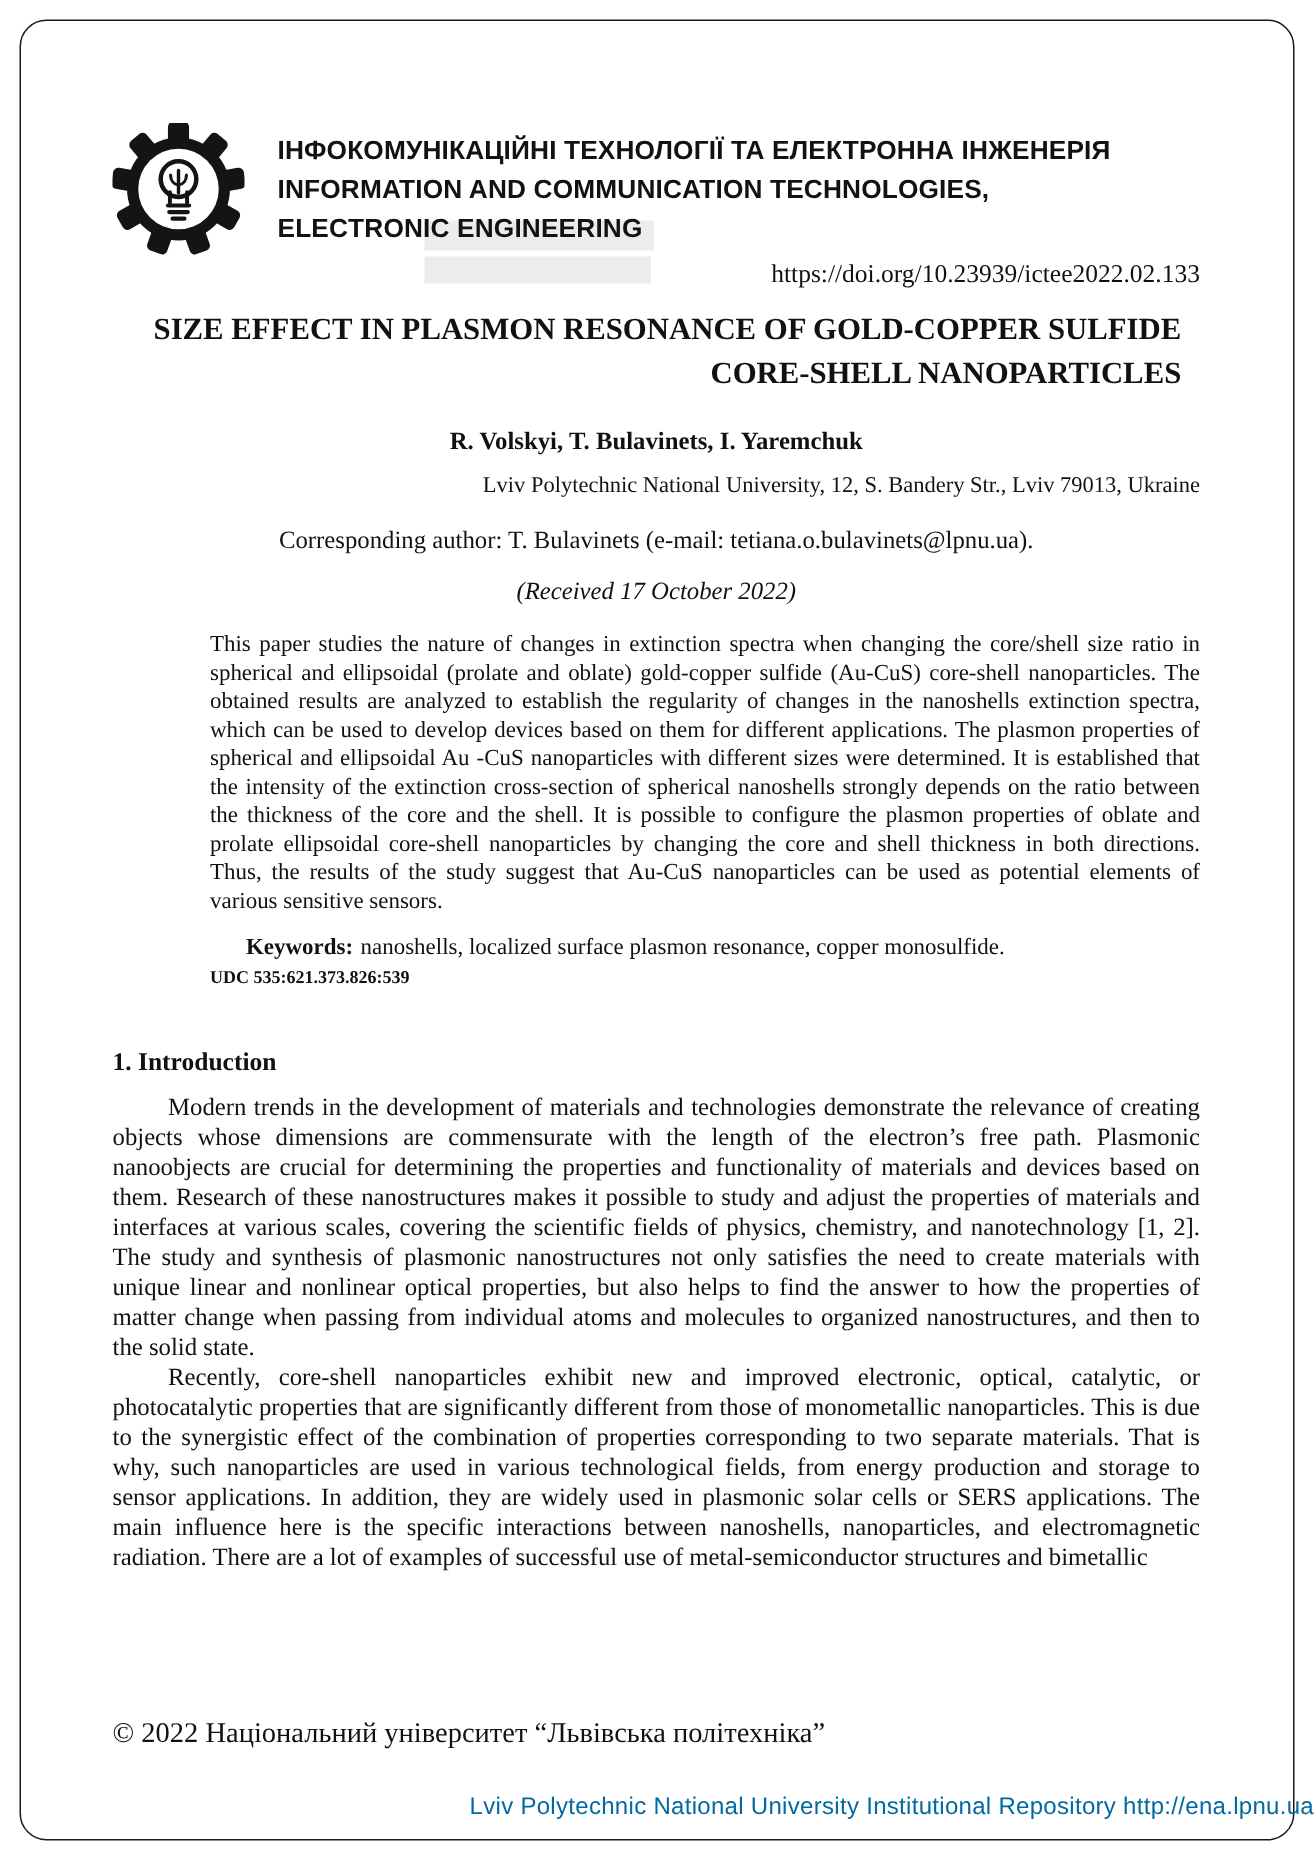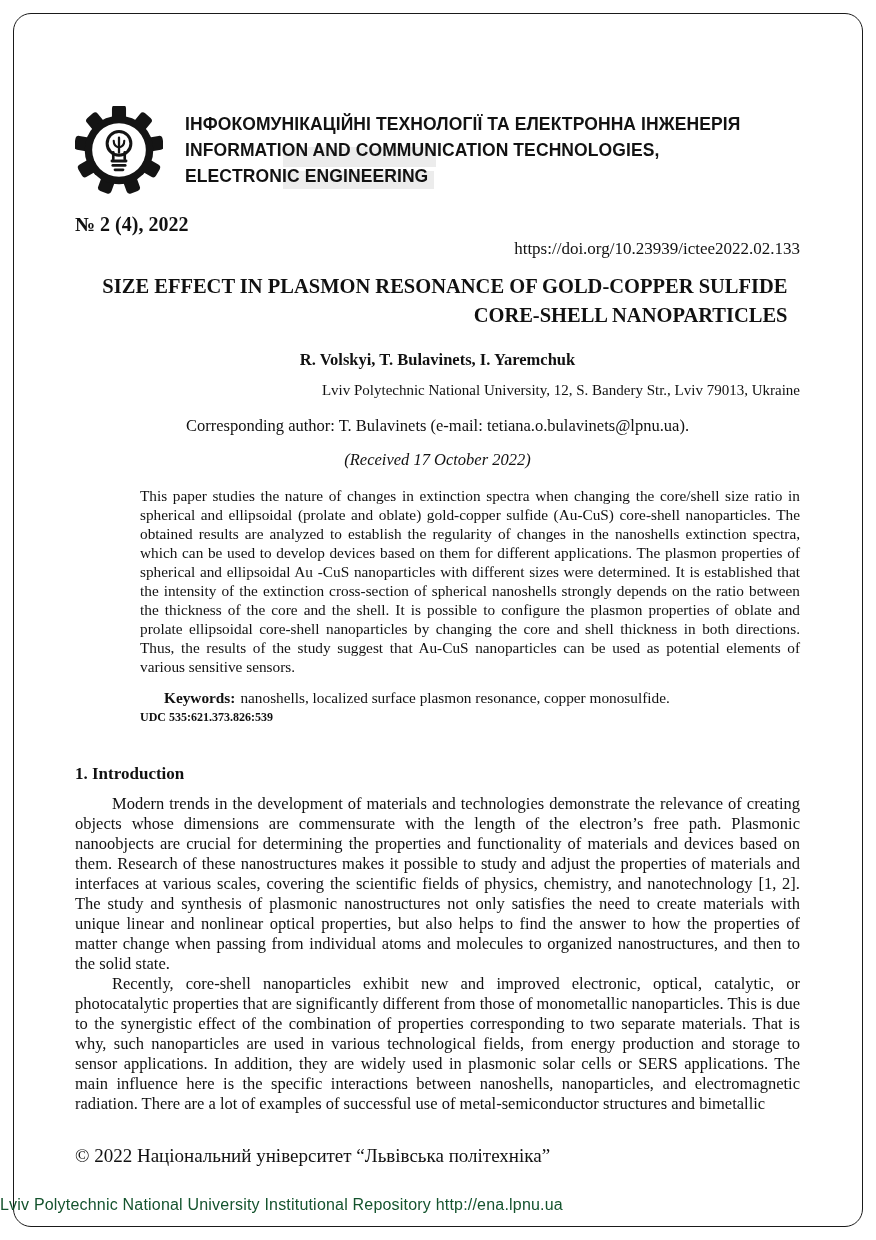--- a/index.html
+++ b/index.html
@@ -21,21 +21,21 @@
   .content{
     position:relative;
     padding:0 76px 0 75px;
   }
   .journal-header{
     position:relative;
     z-index:2;
     display:flex;
     align-items:center;
     gap:22px;
-    padding-top:106px;
+    padding-top:82px;
   }
   .logo{flex:0 0 auto;width:88px;height:88px;}
   .journal-titles{
     font-family:"Liberation Sans", sans-serif;
     font-weight:bold;
     font-size:17.5px;
     line-height:26px;
     color:#121212;
     letter-spacing:0.1px;
   }
@@ -129,24 +129,24 @@
     position:absolute;
     left:75px;
     top:1146px;
     font-size:19px;
     line-height:20px;
   }
   .repository{
     position:absolute;
     left:0;right:0;
     top:1196px;
-    text-align:left;
+    text-align:right;
     font-family:"Liberation Sans", sans-serif;
     font-size:16px;
-    color:#14532d;
+    color:#0369a1;
     letter-spacing:0.2px;
   }
 </style>
 </head>
 <body>
 
 <div class="page">
   <div class="page-border"></div>
   <div class="watermark wm1"></div>
   <div class="watermark wm2"></div>
@@ -181,21 +181,20 @@
           </g>
         </svg>
       </div>
       <div class="journal-titles">
         <div>ІНФОКОМУНІКАЦІЙНІ ТЕХНОЛОГІЇ ТА ЕЛЕКТРОННА ІНЖЕНЕРІЯ</div>
         <div>INFORMATION AND COMMUNICATION TECHNOLOGIES,</div>
         <div>ELECTRONIC ENGINEERING</div>
       </div>
     </header>
 
-    <div class="issue">№ 2 (4), 2022</div>
     <div class="doi">https://doi.org/10.23939/ictee2022.02.133</div>
 
     <h1 class="title">SIZE EFFECT IN PLASMON RESONANCE OF GOLD-COPPER SULFIDE CORE-SHELL NANOPARTICLES</h1>
     <div class="authors">R. Volskyi, T. Bulavinets, I. Yaremchuk</div>
     <div class="affiliation">Lviv Polytechnic National University, 12, S. Bandery Str., Lviv 79013, Ukraine</div>
     <div class="corresponding">Corresponding author: T. Bulavinets (e-mail: tetiana.o.bulavinets@lpnu.ua).</div>
     <div class="received">(Received 17 October 2022)</div>
 
     <p class="abstract">This paper studies the nature of changes in extinction spectra when changing the core/shell size ratio in spherical and ellipsoidal (prolate and oblate) gold-copper sulfide (Au-CuS) core-shell nanoparticles. The obtained results are analyzed to establish the regularity of changes in the nanoshells extinction spectra, which can be used to develop devices based on them for different applications. The plasmon properties of spherical and ellipsoidal Au -CuS nanoparticles with different sizes were determined. It is established that the intensity of the extinction cross-section of spherical nanoshells strongly depends on the ratio between the thickness of the core and the shell. It is possible to configure the plasmon properties of oblate and prolate ellipsoidal core-shell nanoparticles by changing the core and shell thickness in both directions. Thus, the results of the study suggest that Au-CuS nanoparticles can be used as potential elements of various sensitive sensors.</p>
 

